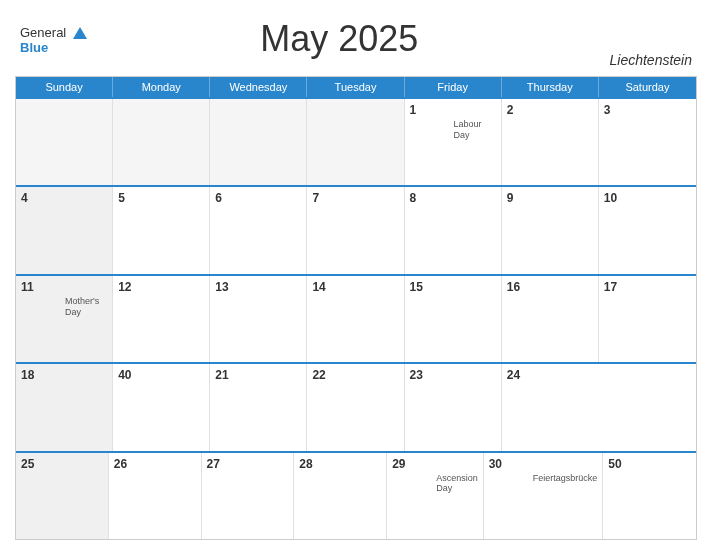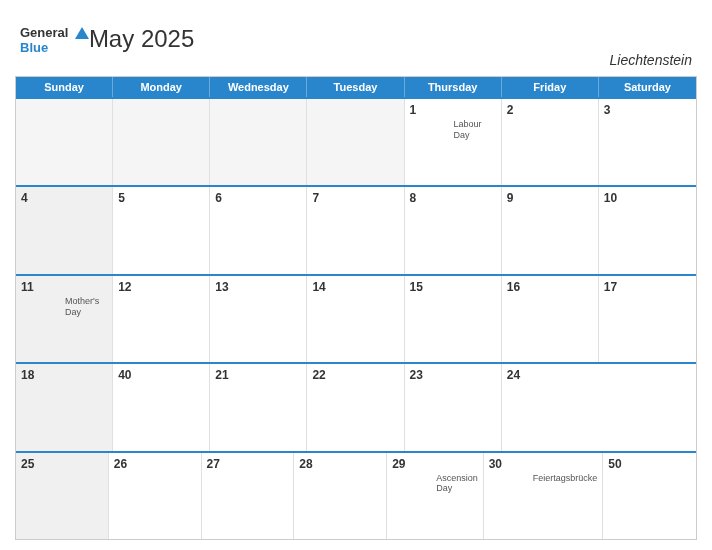--- a/index.html
+++ b/index.html
@@ -26,42 +26,43 @@
       padding: 0 5px;
     }
     .logo {
       display: flex;
       flex-direction: column;
       align-items: flex-start;
       line-height: 1.1;
     }
     .logo-general {
       font-size: 13px;
-      font-weight: bold;
+      font-weight: normal;
       color: #333;
     }
     .logo-blue {
       font-size: 13px;
       font-weight: bold;
       color: #2986cc;
     }
     .logo-triangle {
       display: inline-block;
       width: 0;
       height: 0;
       border-left: 7px solid transparent;
       border-right: 7px solid transparent;
       border-bottom: 12px solid #2986cc;
       margin-left: 2px;
       vertical-align: middle;
     }
     .title {
-      font-size: 24px;
+      font-size: 36px;
       font-weight: normal;
       color: #333;
+      text-align: center;
       flex: 1;
     }
     .country {
       font-size: 14px;
       color: #333;
       font-style: italic;
       min-width: 100px;
       text-align: right;
       margin-top: 42px;
     }
@@ -72,21 +73,21 @@
       border: 1px solid #ccc;
     }
     .cal-header-row {
       display: grid;
       grid-template-columns: repeat(7, 1fr);
       background: #2986cc;
     }
     .cal-header-cell {
       color: #fff;
       font-size: 11px;
-      font-weight: bold;
+      font-weight: normal;
       text-align: center;
       padding: 4px 3px;
       border-right: 1px solid rgba(255,255,255,0.3);
     }
     .cal-header-cell:last-child {
       border-right: none;
     }
     .cal-body {
       display: flex;
       flex-direction: column;
@@ -144,22 +145,22 @@
     <div class="title">May 2025</div>
     <div class="country">Liechtenstein</div>
   </div>
 
   <div class="calendar">
     <div class="cal-header-row">
     <div class="cal-header-cell">Sunday</div>
         <div class="cal-header-cell">Monday</div>
         <div class="cal-header-cell">Wednesday</div>
         <div class="cal-header-cell">Tuesday</div>
+        <div class="cal-header-cell">Friday</div>
         <div class="cal-header-cell">Thursday</div>
-        <div class="cal-header-cell">Friday</div>
         <div class="cal-header-cell">Saturday</div>
       </div>
     <div class="cal-body">
     <div class="cal-week">
           <div class="cal-cell empty"></div>
           <div class="cal-cell empty"></div>
           <div class="cal-cell empty"></div>
           <div class="cal-cell empty"></div>
           <div class="cal-cell">
             <div class="day-num">1</div>

